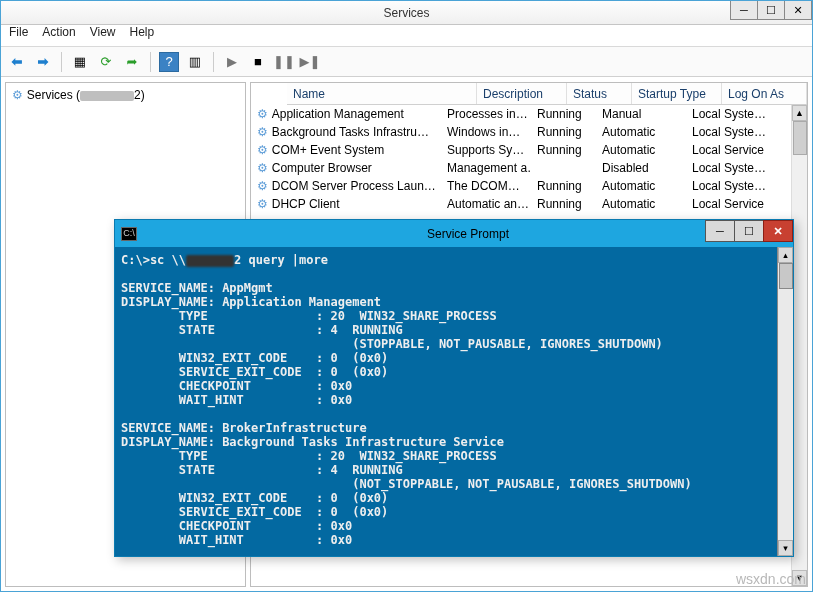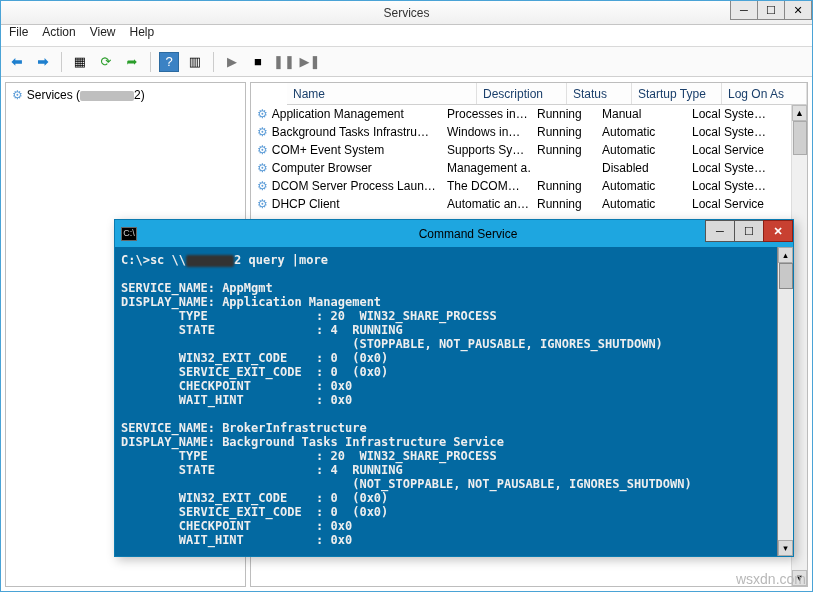--- a/index.html
+++ b/index.html
@@ -308,21 +308,21 @@
       <div class="sb-thumb"></div>
       <div style="flex:1"></div>
       <div class="sb-btn">▼</div>
     </div>
   </div>
 </div>
 
 <div class="cmdwin">
   <div class="cmd-title">
     <span class="cmd-icon">C:\</span>
-    <span class="cmd-caption">Command Service</span>
+    <span class="cmd-caption">Service Prompt</span>
     <div class="cmd-ctrls">
       <div>─</div>
       <div>☐</div>
       <div class="close">✕</div>
     </div>
   </div>
   <div class="cmd-body" id="cmd-body"><b>C:\&gt;sc \\</b><span class="redact" style="width:48px;background:#000;border:0;height:12px;filter:blur(1px);background:#333"></span><b>2 query |more</b>
 <b></b>
 <b>SERVICE_NAME: AppMgmt</b>
 <b>DISPLAY_NAME: Application Management</b>

